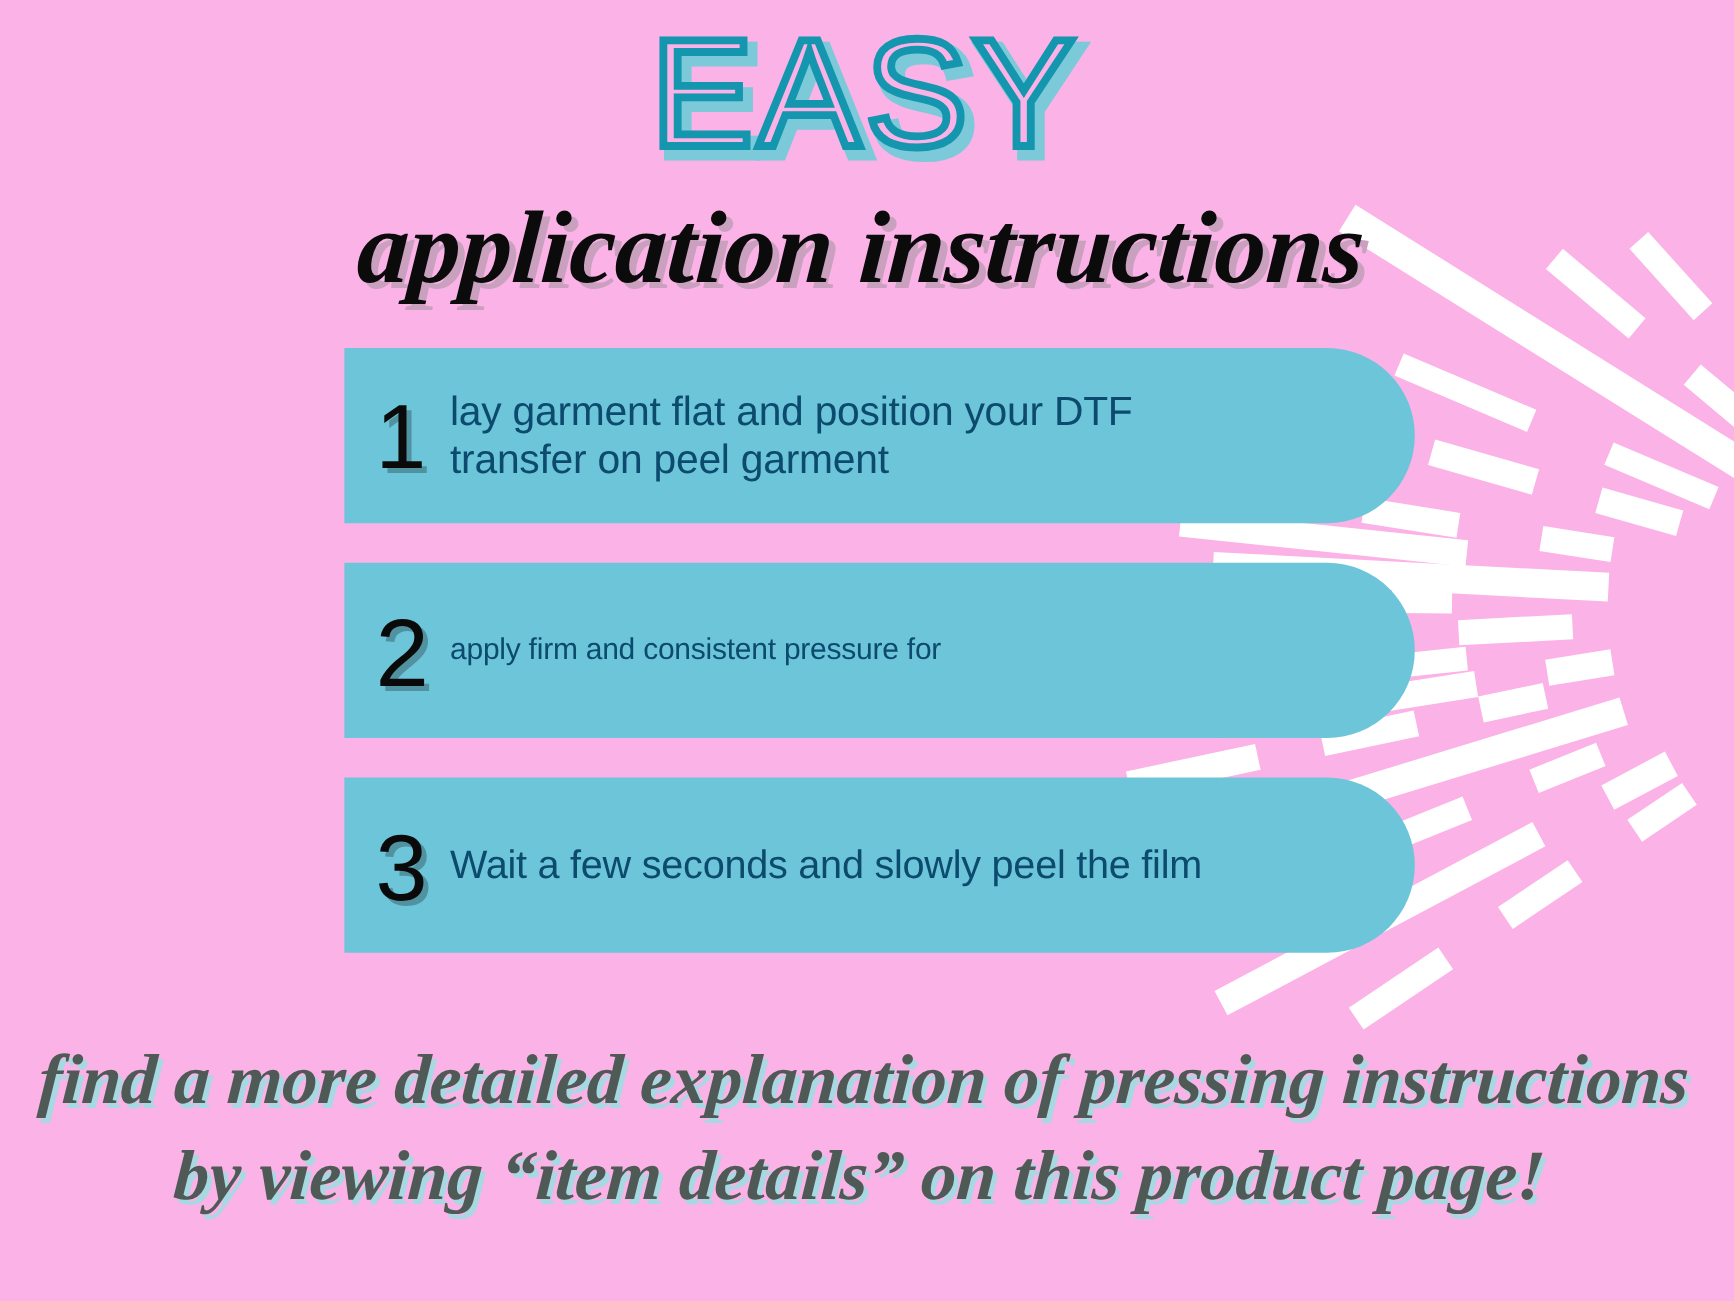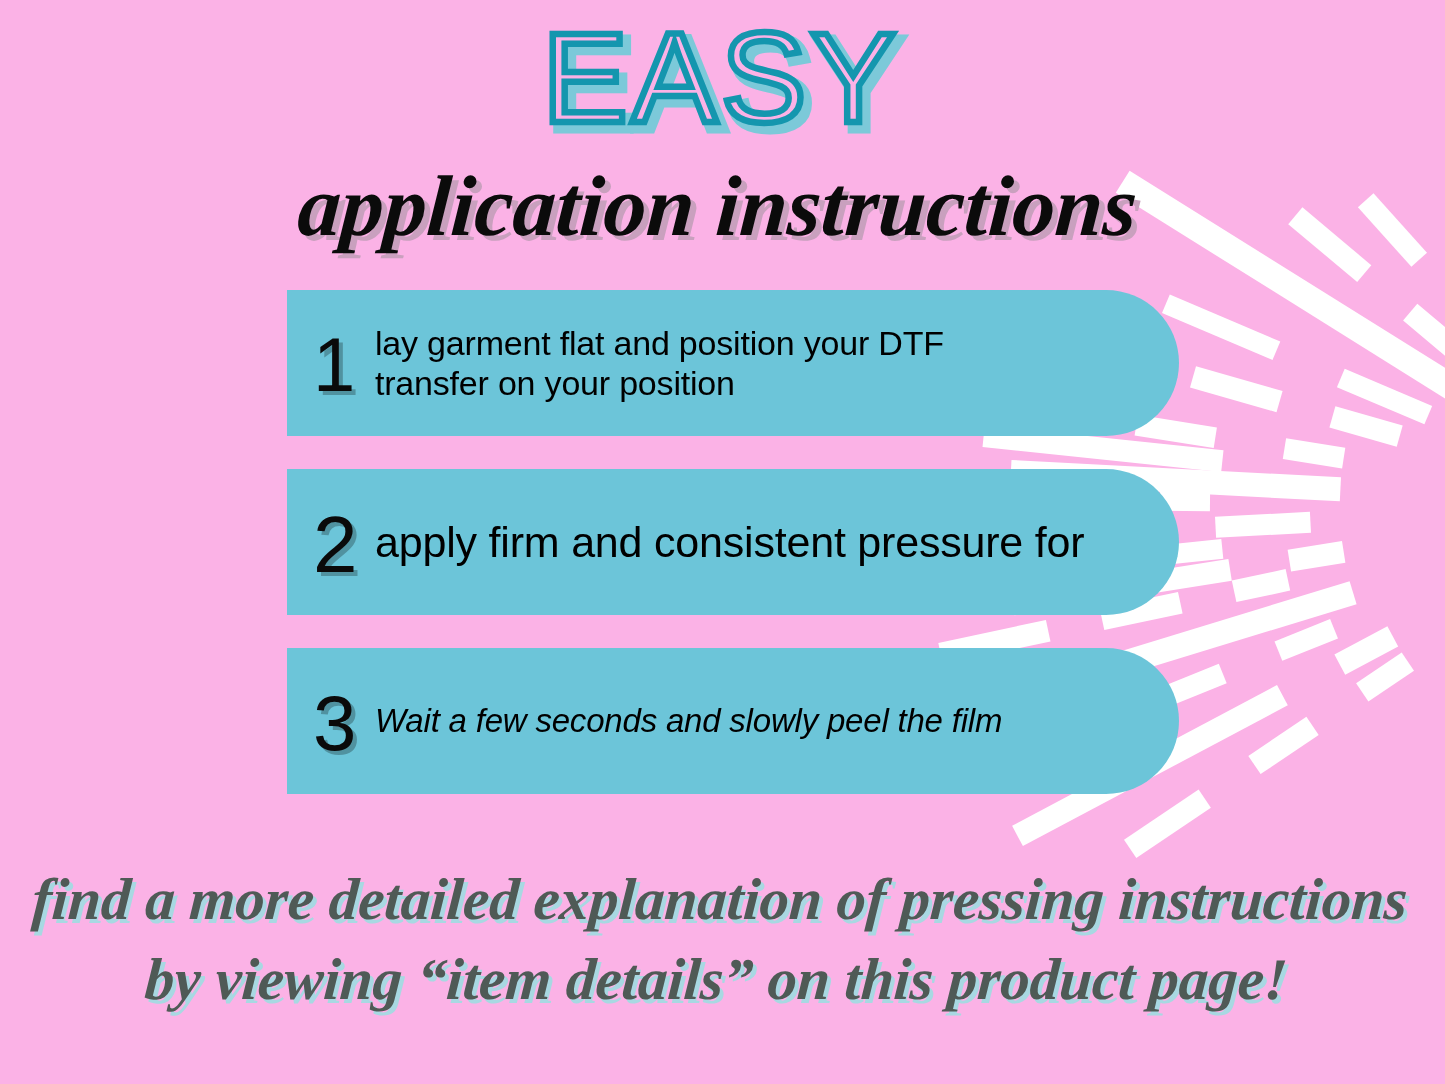--- a/index.html
+++ b/index.html
@@ -84,35 +84,35 @@
     width: 62px;
     flex: 0 0 62px;
     text-align: left;
     letter-spacing: -1px;
   }
   .step-text {
     font-family: "Liberation Sans", sans-serif;
     font-size: 33.5px;
     font-weight: 400;
     line-height: 1.18;
-    color: #000000;
+    color: #0c4a6e;
     letter-spacing: -0.2px;
   }
   .step-text .l {
     display: block;
     white-space: nowrap;
   }
 
   
   .step.s1 .step-num { font-size: 76px; position: relative; top: 2px; }
   .step.s2 .step-num { font-size: 80px; position: relative; top: 3px; }
   .step.s3 .step-num { font-size: 78px; position: relative; top: 2px; }
   .step.s1 .step-text { font-size: 34px; }
-  .step.s2 .step-text { font-size: 43px; }
-  .step.s3 .step-text { font-size: 33px; font-style: italic; }
+  .step.s2 .step-text { font-size: 25px; }
+  .step.s3 .step-text { font-size: 33px; }
 
   
   #footer {
     position: absolute;
     left: 0;
     top: 855px;
     width: 1445px;
     text-align: center;
   }
   #footer svg { display: block; margin: 0 auto; }
@@ -178,21 +178,21 @@
       <text x="478" y="77" text-anchor="middle" font-family="'Liberation Serif', serif" font-size="86" font-weight="bold" font-style="italic" transform="skewX(-4)" fill="#0B0B0B">application instructions</text>
     </svg>
   </div>
 
   <div id="steps">
 
     <div class="step s1">
       <div class="step-num">1</div>
       <div class="step-text">
         <span class="l">lay garment flat and position your DTF</span>
-        <span class="l">transfer on your position</span>
+        <span class="l">transfer on peel garment</span>
       </div>
     </div>
 
     <div class="step s2">
       <div class="step-num">2</div>
       <div class="step-text">
         <span class="l">apply firm and consistent pressure for</span>
       </div>
     </div>
 

